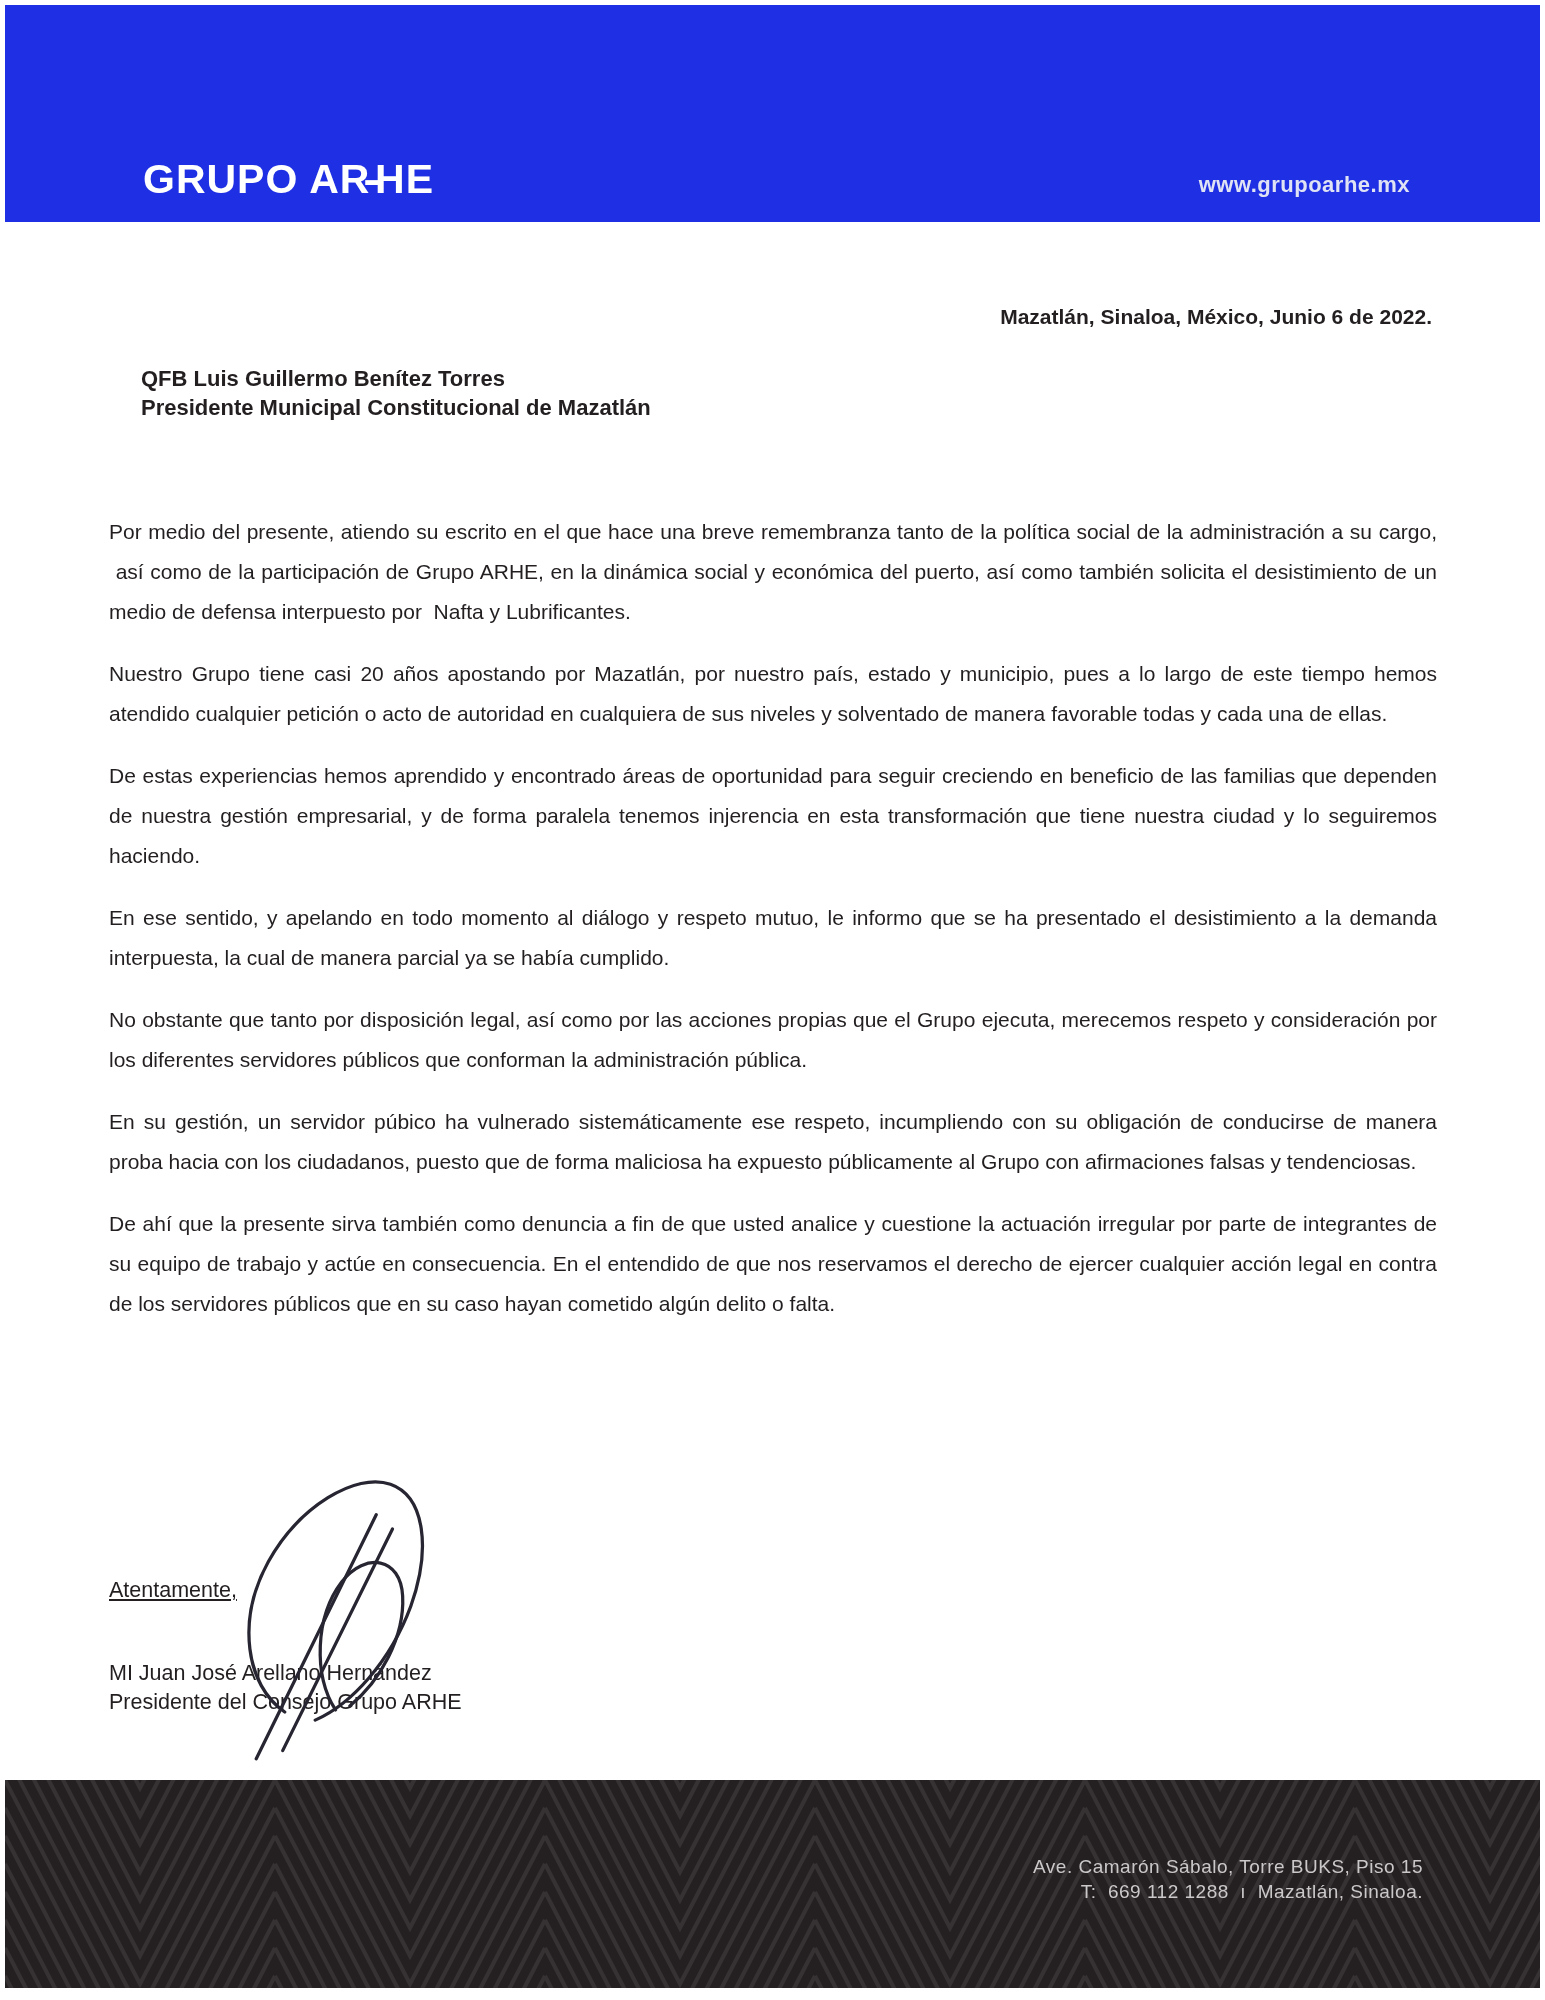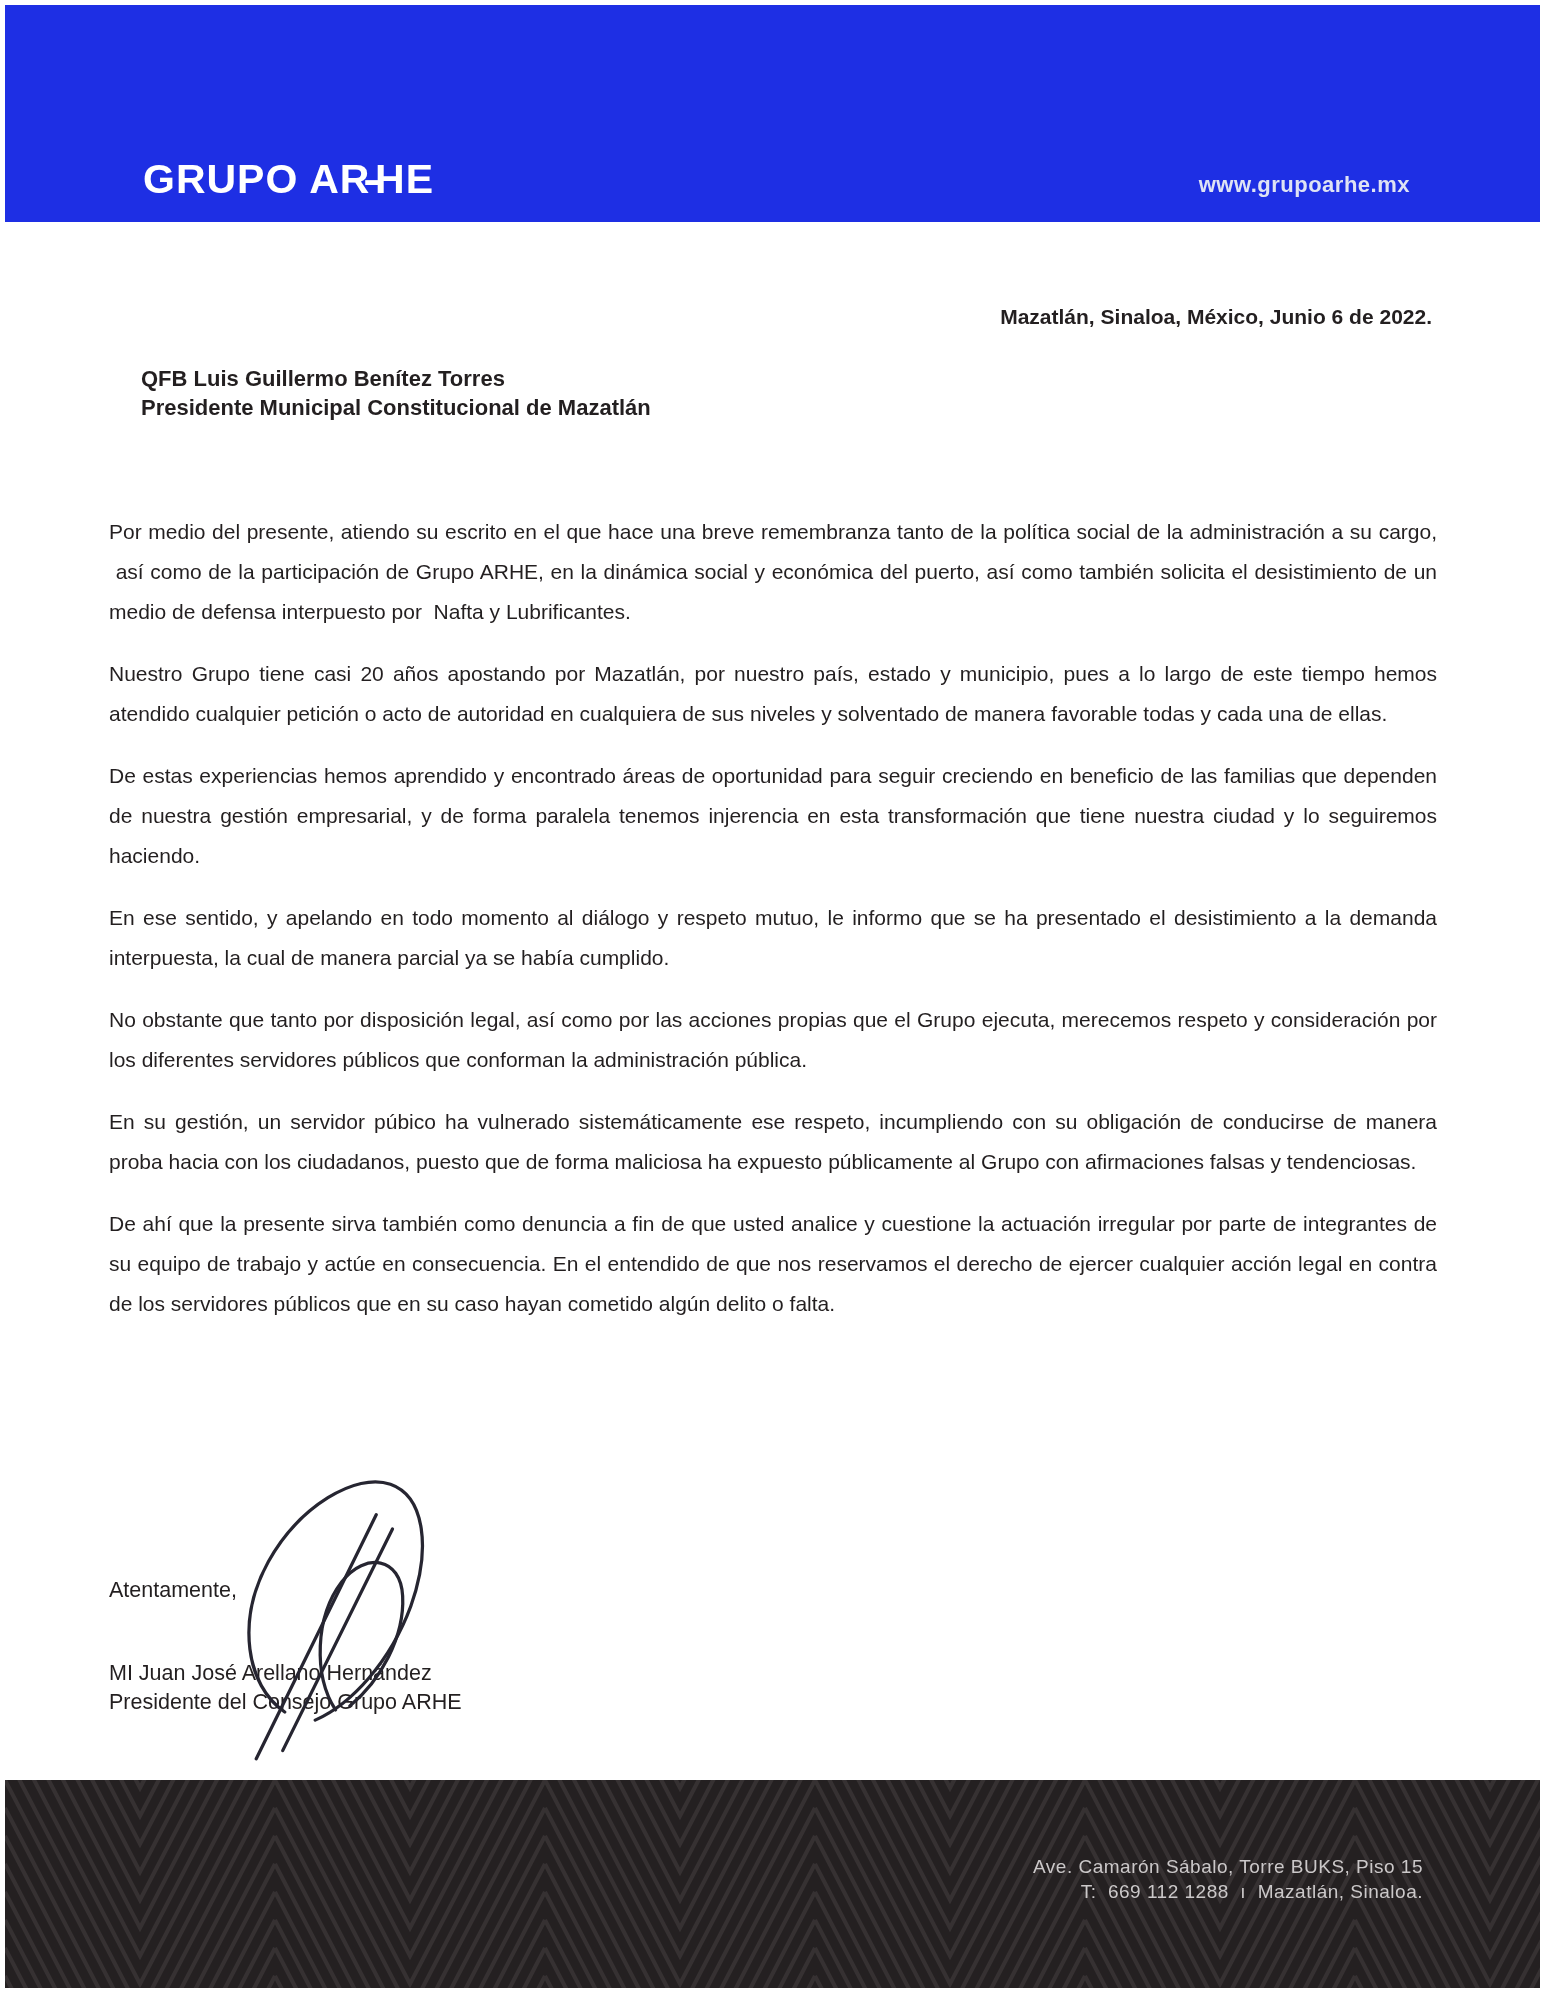--- a/index.html
+++ b/index.html
@@ -45,21 +45,21 @@
     position:absolute;left:109px;right:108px;top:500px;
     font-size:21px;line-height:40px;
     text-align:justify;
   }
   .bodytext p{margin:12px 0 22px 0;}
 
   .closing{
     position:absolute;left:109px;top:1577px;
     font-size:21.5px;line-height:26px;
   }
-  .closing .close-word{margin-bottom:56px;}
+  .closing .close-word{margin-bottom:56px;text-decoration:underline;}
   .closing .signer-name,
   .closing .signer-title{line-height:29px;}
 
   .signature{
     position:absolute;left:205px;top:1468px;
     width:255px;height:305px;z-index:3;
     pointer-events:none;
   }
 
   

